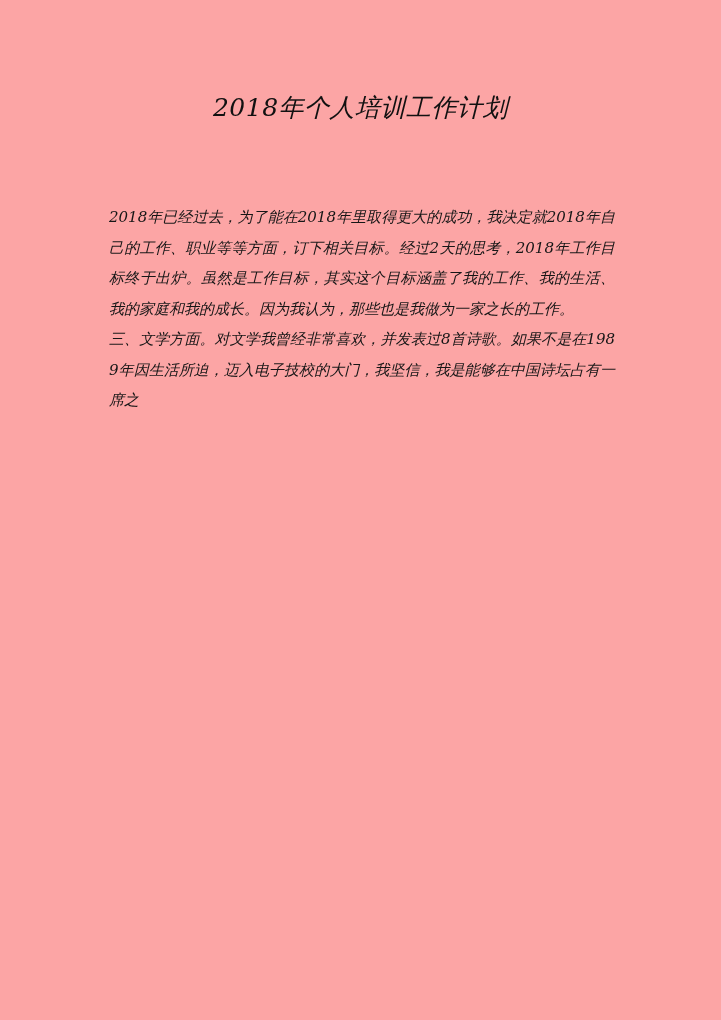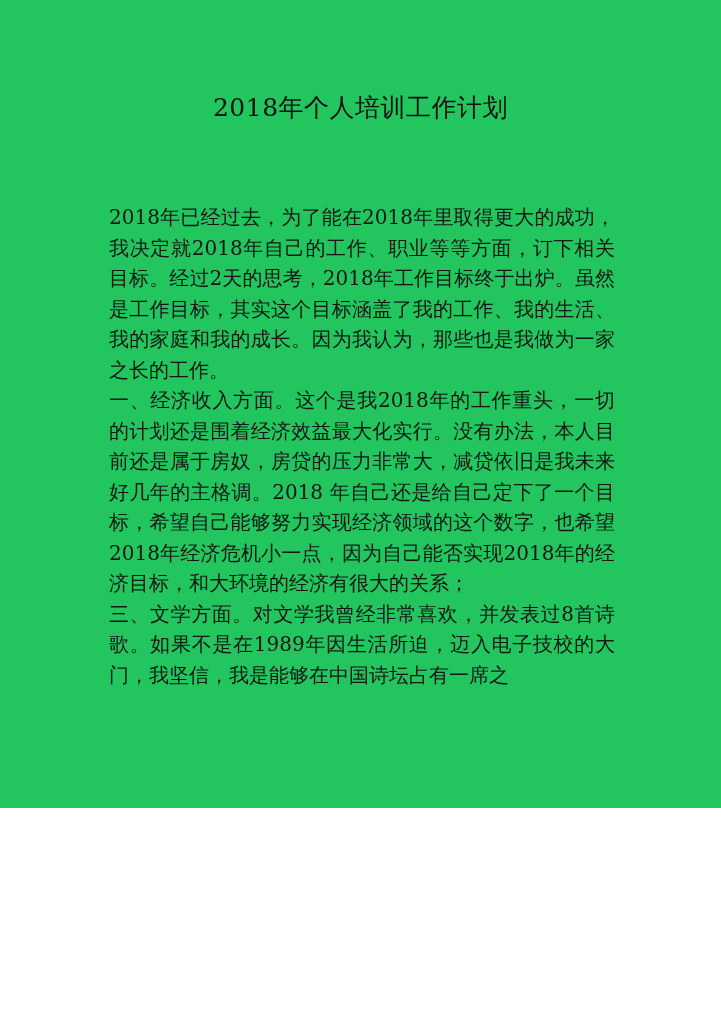--- a/index.html
+++ b/index.html
@@ -12,22 +12,23 @@
       height: 1020px;
       position: relative;
       overflow: hidden;
       font-family: "DejaVu Serif", "Liberation Serif", serif;
       color: #111111;
     }
     .page {
       position: absolute;
       left: 0; top: 0;
       width: 721px;
-      height: 808px;
-      background: #22c55e;
+      height: 1020px;
+      background: #fca5a5;
+      font-style: italic;
     }
     .title {
       position: absolute;
       top: 88px;
       left: 0;
       width: 721px;
       text-align: center;
       font-size: 25px;
       line-height: 40px;
       letter-spacing: 0.5px;
@@ -36,31 +37,30 @@
       font-weight: normal;
     }
     .body-text {
       position: absolute;
       top: 202px;
       left: 109px;
       width: 506px;
     }
     .para {
       margin: 0;
-      font-size: 20px;
+      font-size: 15px;
       line-height: 30.5px;
       text-align: justify;
       text-justify: inter-character;
       color: #161616;
       word-break: break-all;
     }
   </style>
 </head>
 <body>
 
 <div class="page">
   <h1 class="title">2018年个人培训工作计划</h1>
   <div class="body-text">
     <p class="para">2018年已经过去，为了能在2018年里取得更大的成功，我决定就2018年自己的工作、职业等等方面，订下相关目标。经过2天的思考，2018年工作目标终于出炉。虽然是工作目标，其实这个目标涵盖了我的工作、我的生活、我的家庭和我的成长。因为我认为，那些也是我做为一家之长的工作。</p>
-    <p class="para">一、经济收入方面。这个是我2018年的工作重头，一切的计划还是围着经济效益最大化实行。没有办法，本人目前还是属于房奴，房贷的压力非常大，减贷依旧是我未来好几年的主格调。2018 年自己还是给自己定下了一个目标，希望自己能够努力实现经济领域的这个数字，也希望2018年经济危机小一点，因为自己能否实现2018年的经济目标，和大环境的经济有很大的关系；</p>
     <p class="para">三、文学方面。对文学我曾经非常喜欢，并发表过8首诗歌。如果不是在1989年因生活所迫，迈入电子技校的大门，我坚信，我是能够在中国诗坛占有一席之</p>
   </div>
 </div>
 
 </body></html>

